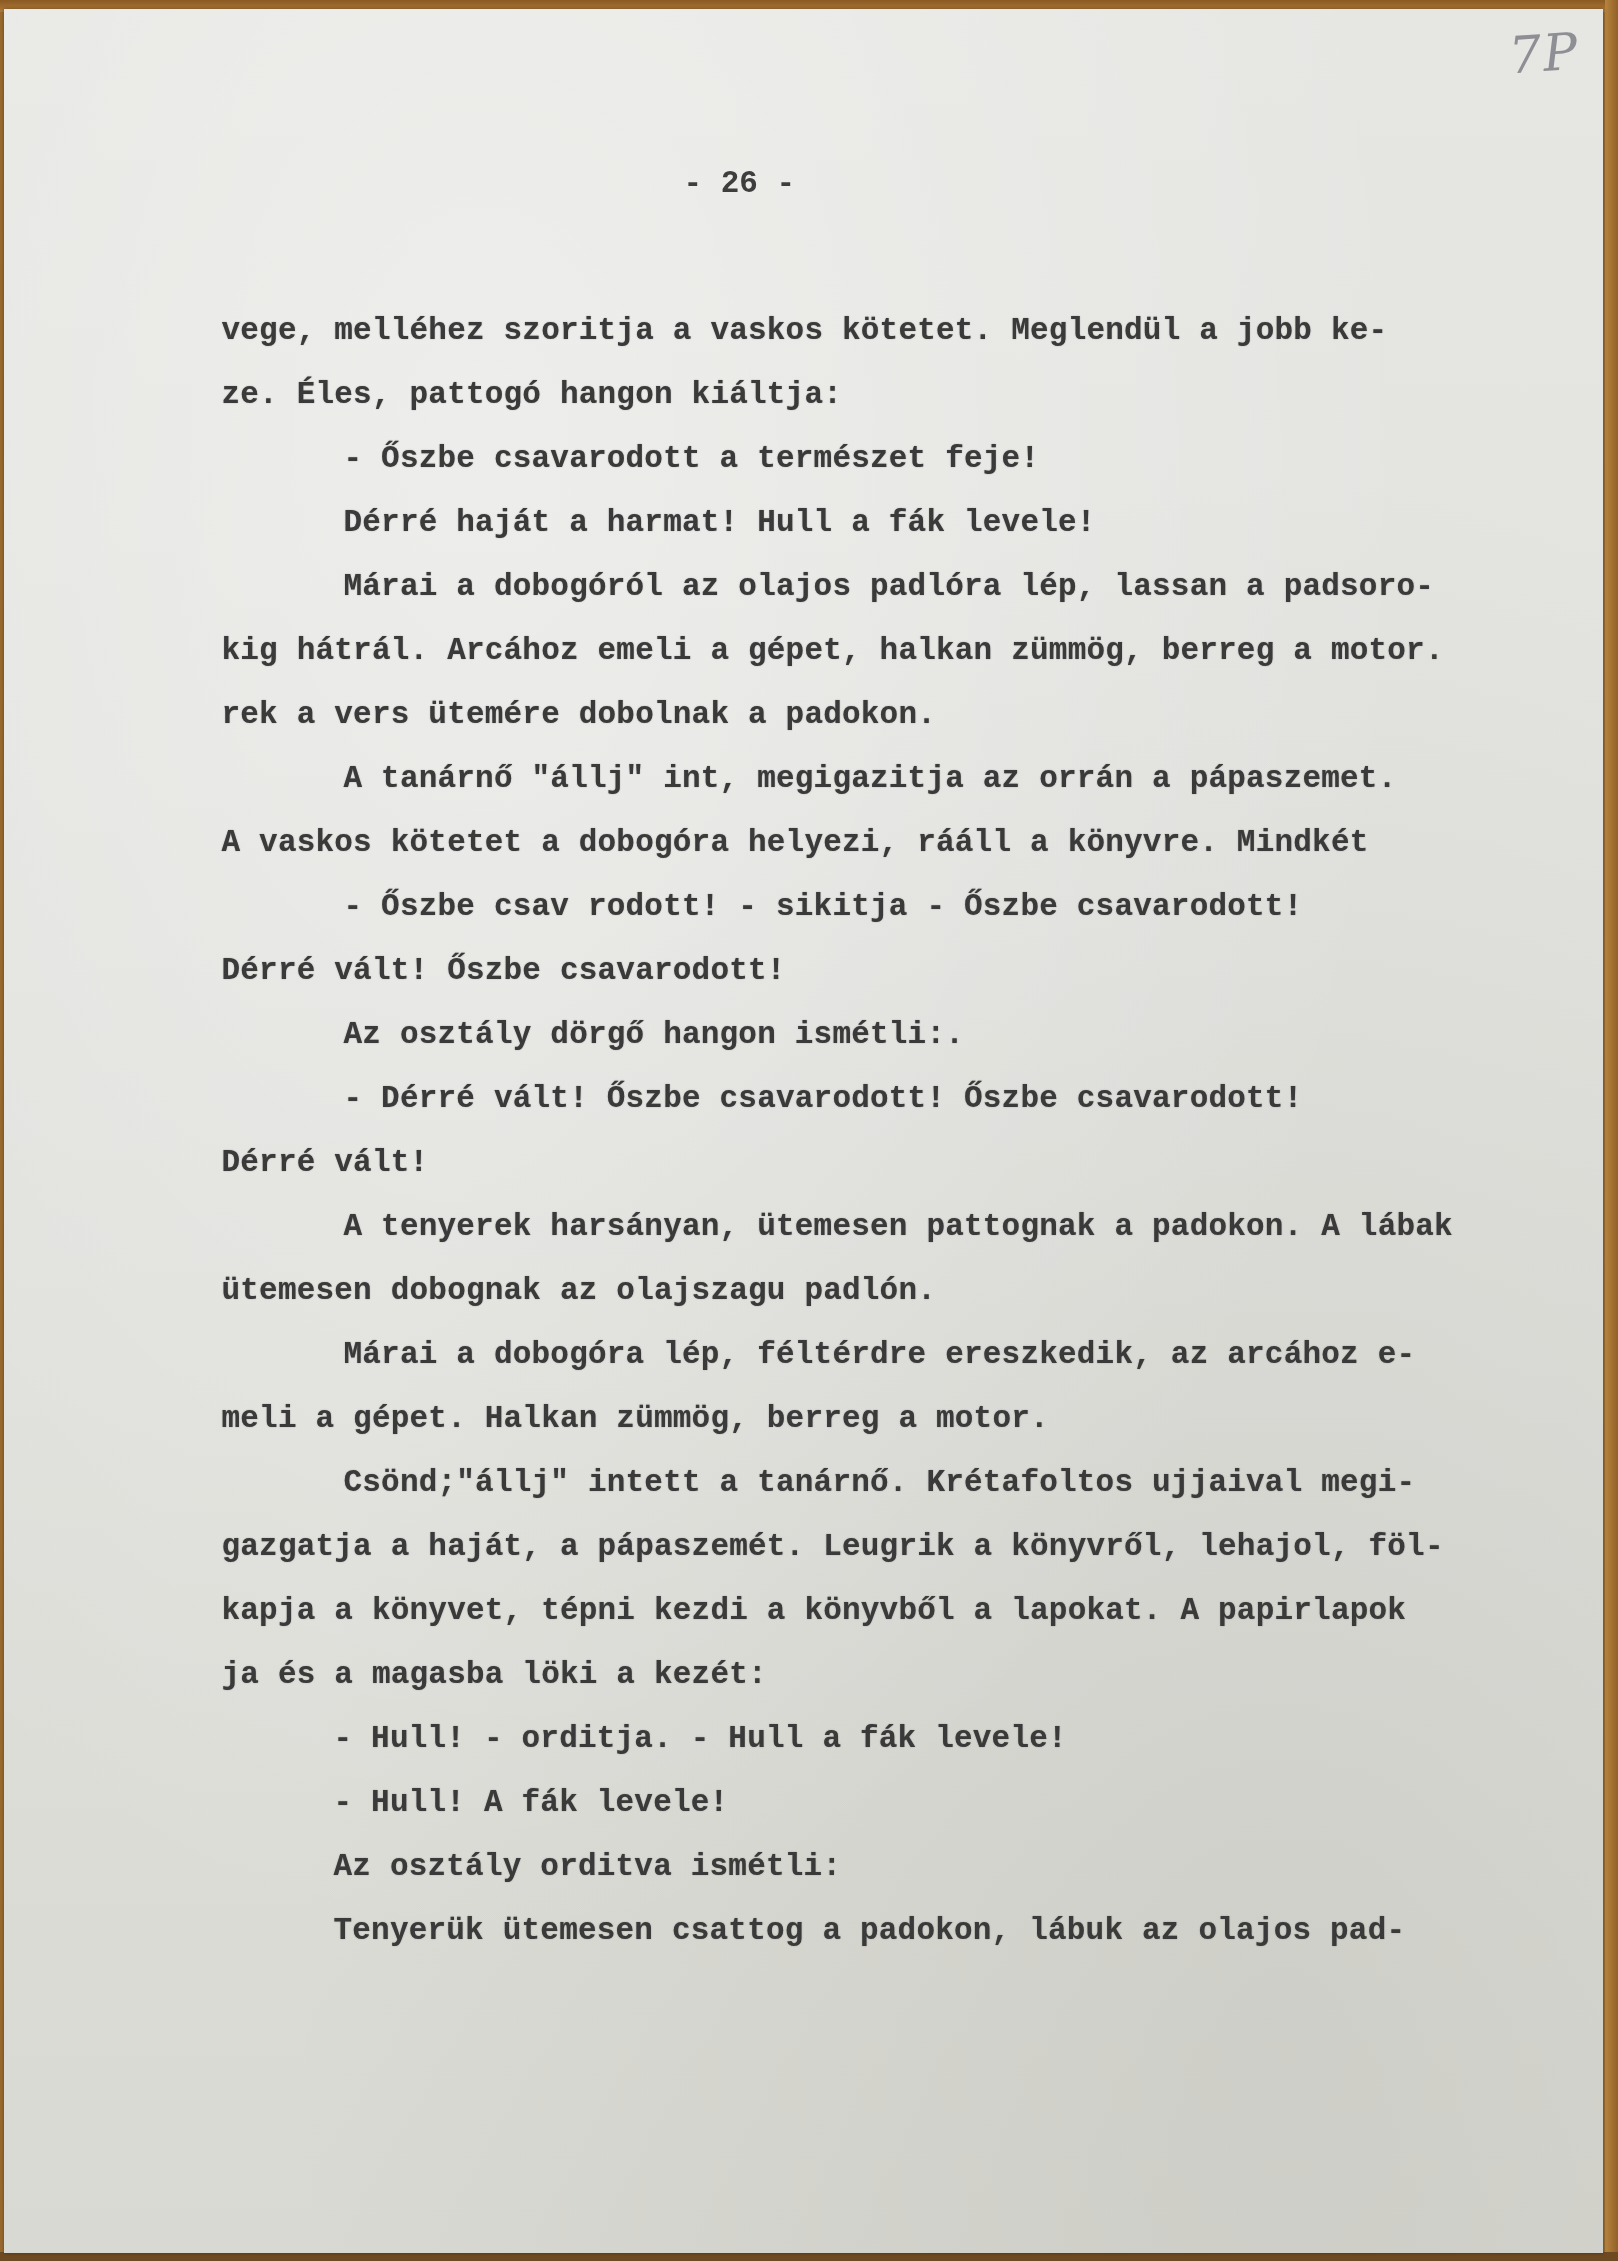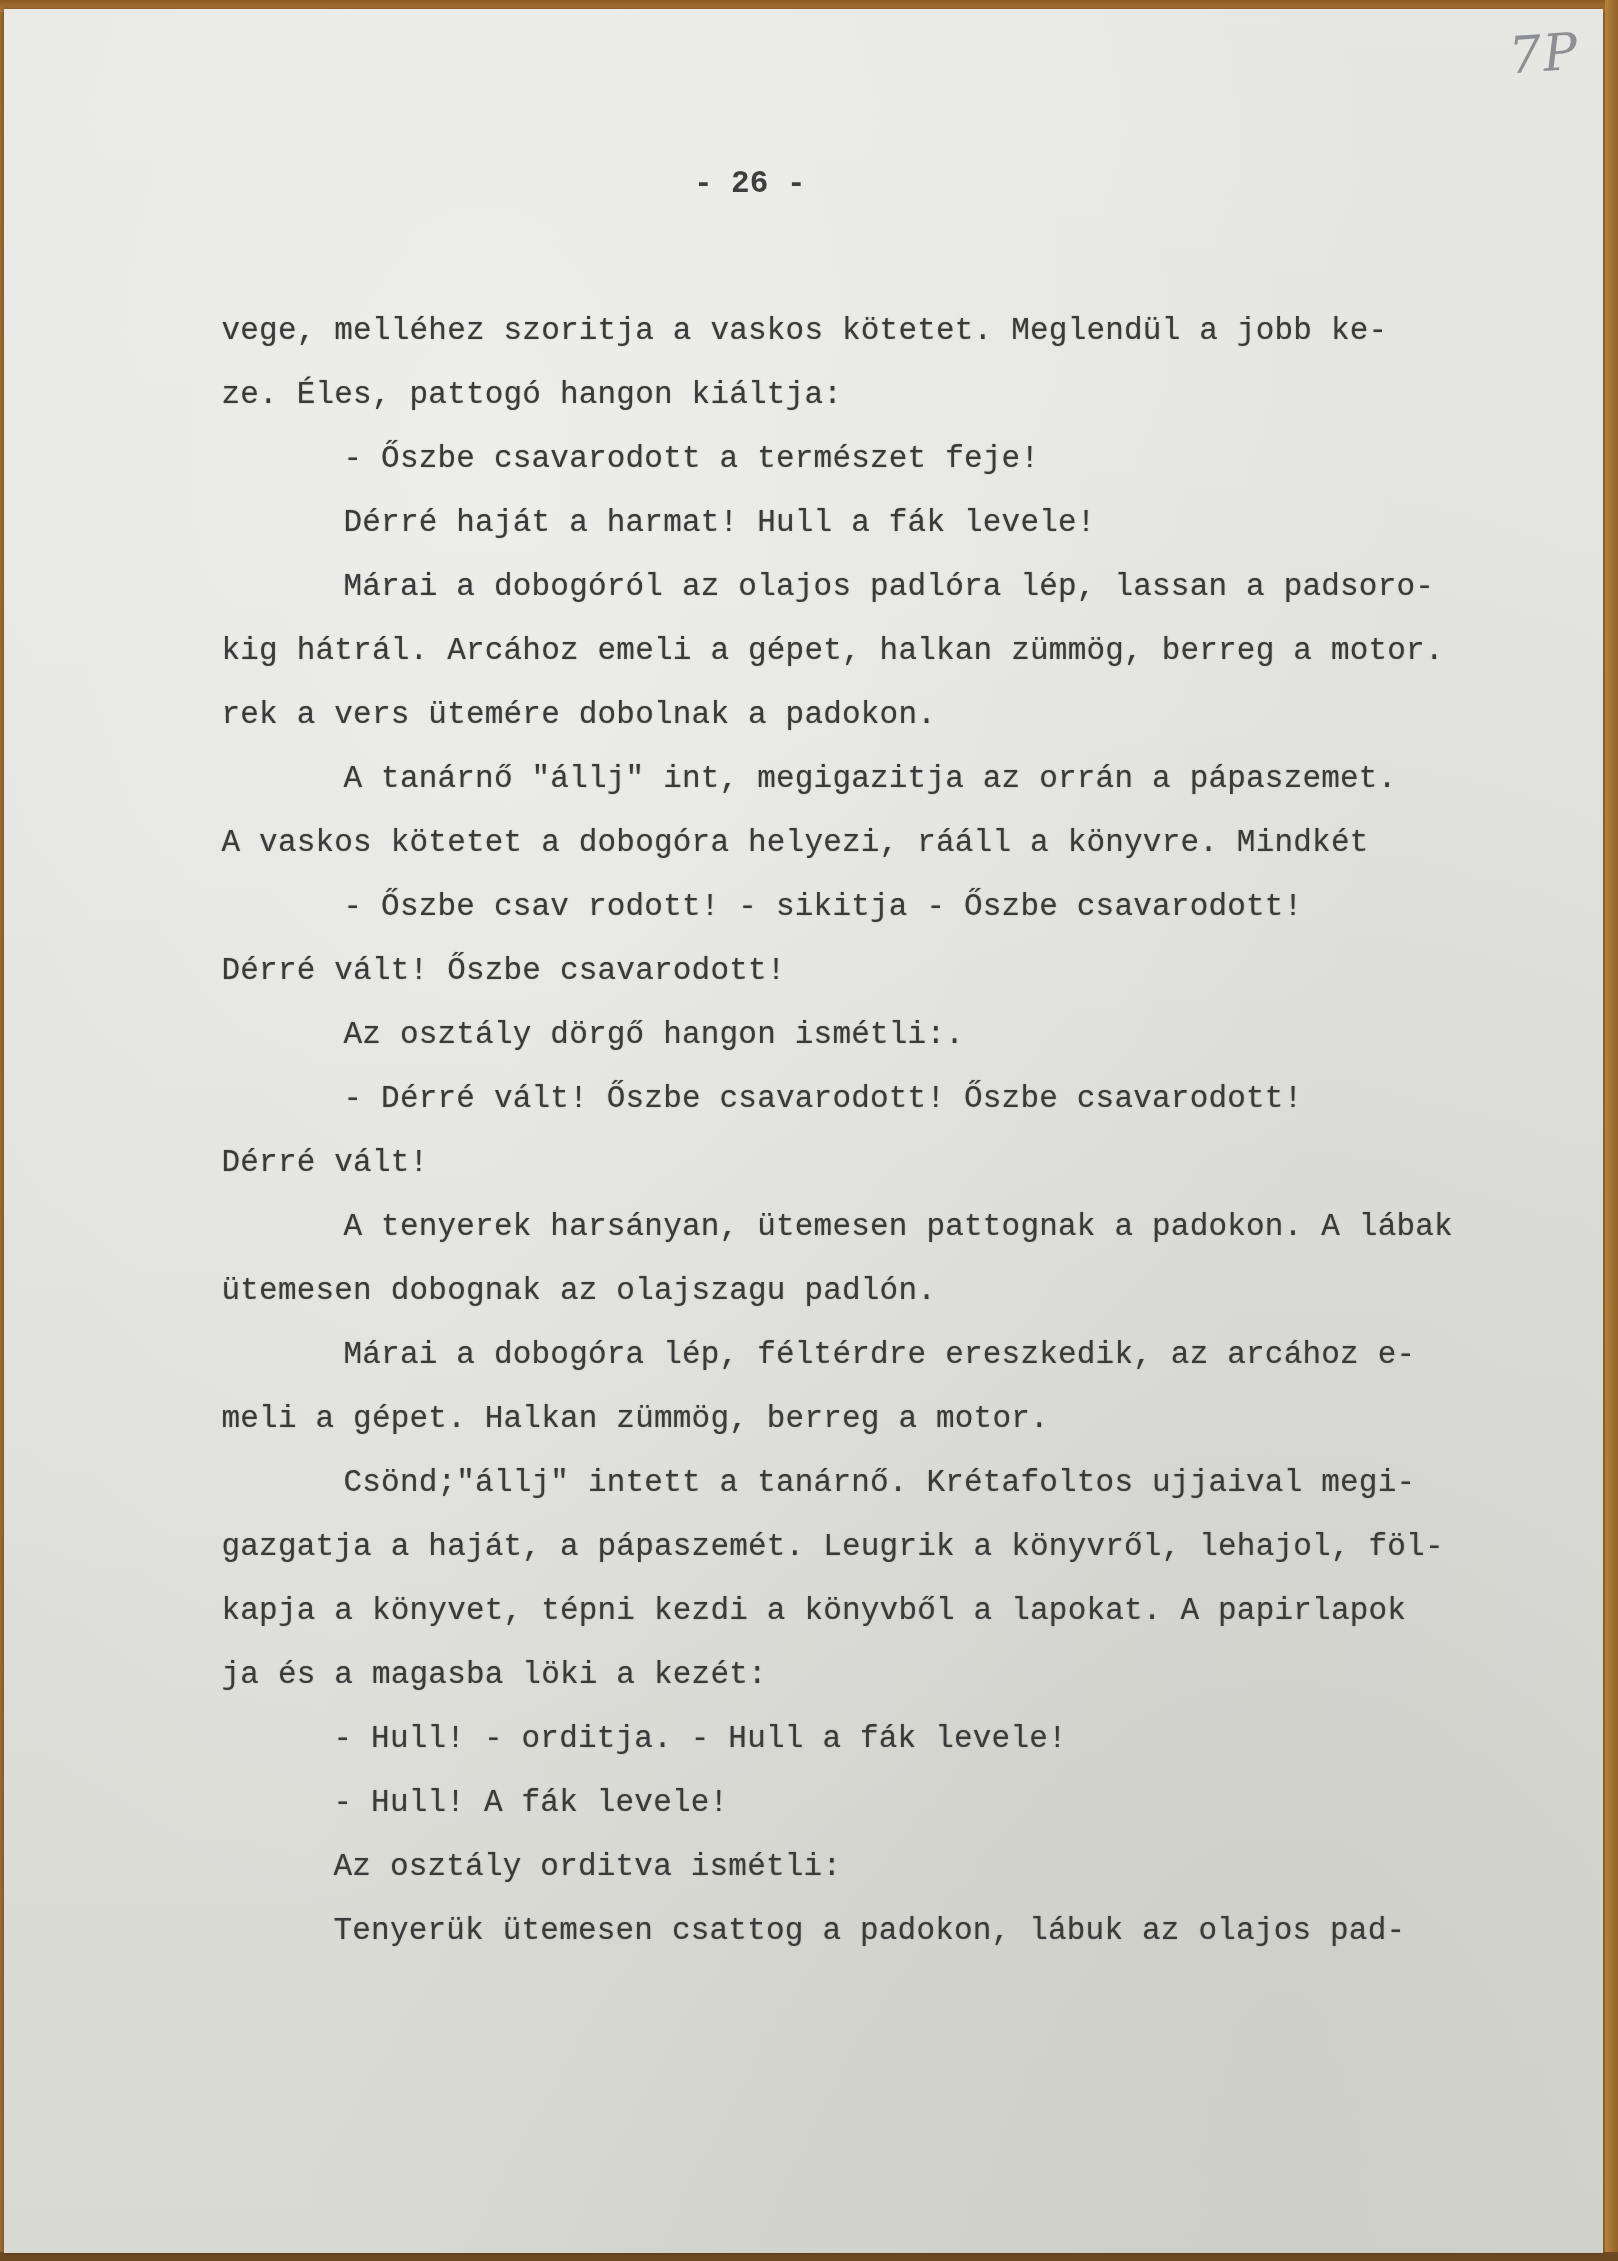--- a/index.html
+++ b/index.html
@@ -52,33 +52,33 @@
       font-size: 51px;
       color: #8d8f94;
       letter-spacing: 1.7px;
       transform: rotate(-4deg);
     }
     .page-number {
       position: absolute;
       left: 680px;
       top: 157px;
       width: 122px;
-      text-align: right;
+      text-align: left;
       font-family: "Liberation Mono", "DejaVu Sans Mono", monospace;
       font-weight: bold;
       font-size: 31px;
       color: #3e3e3e;
     }
     .body-text {
       position: absolute;
       left: 218px;
       top: 290px;
       width: 1273px;
       font-family: "Liberation Mono", "DejaVu Sans Mono", monospace;
-      font-weight: normal;
+      font-weight: bold;
       font-size: 31px;
       line-height: 64px;
       color: #3a3a3a;
       letter-spacing: 0.2px;
       text-shadow: 0 0 1.3px rgba(40,40,40,0.45);
     }
     .line {
       display: block;
       white-space: pre;
       height: 64px;

